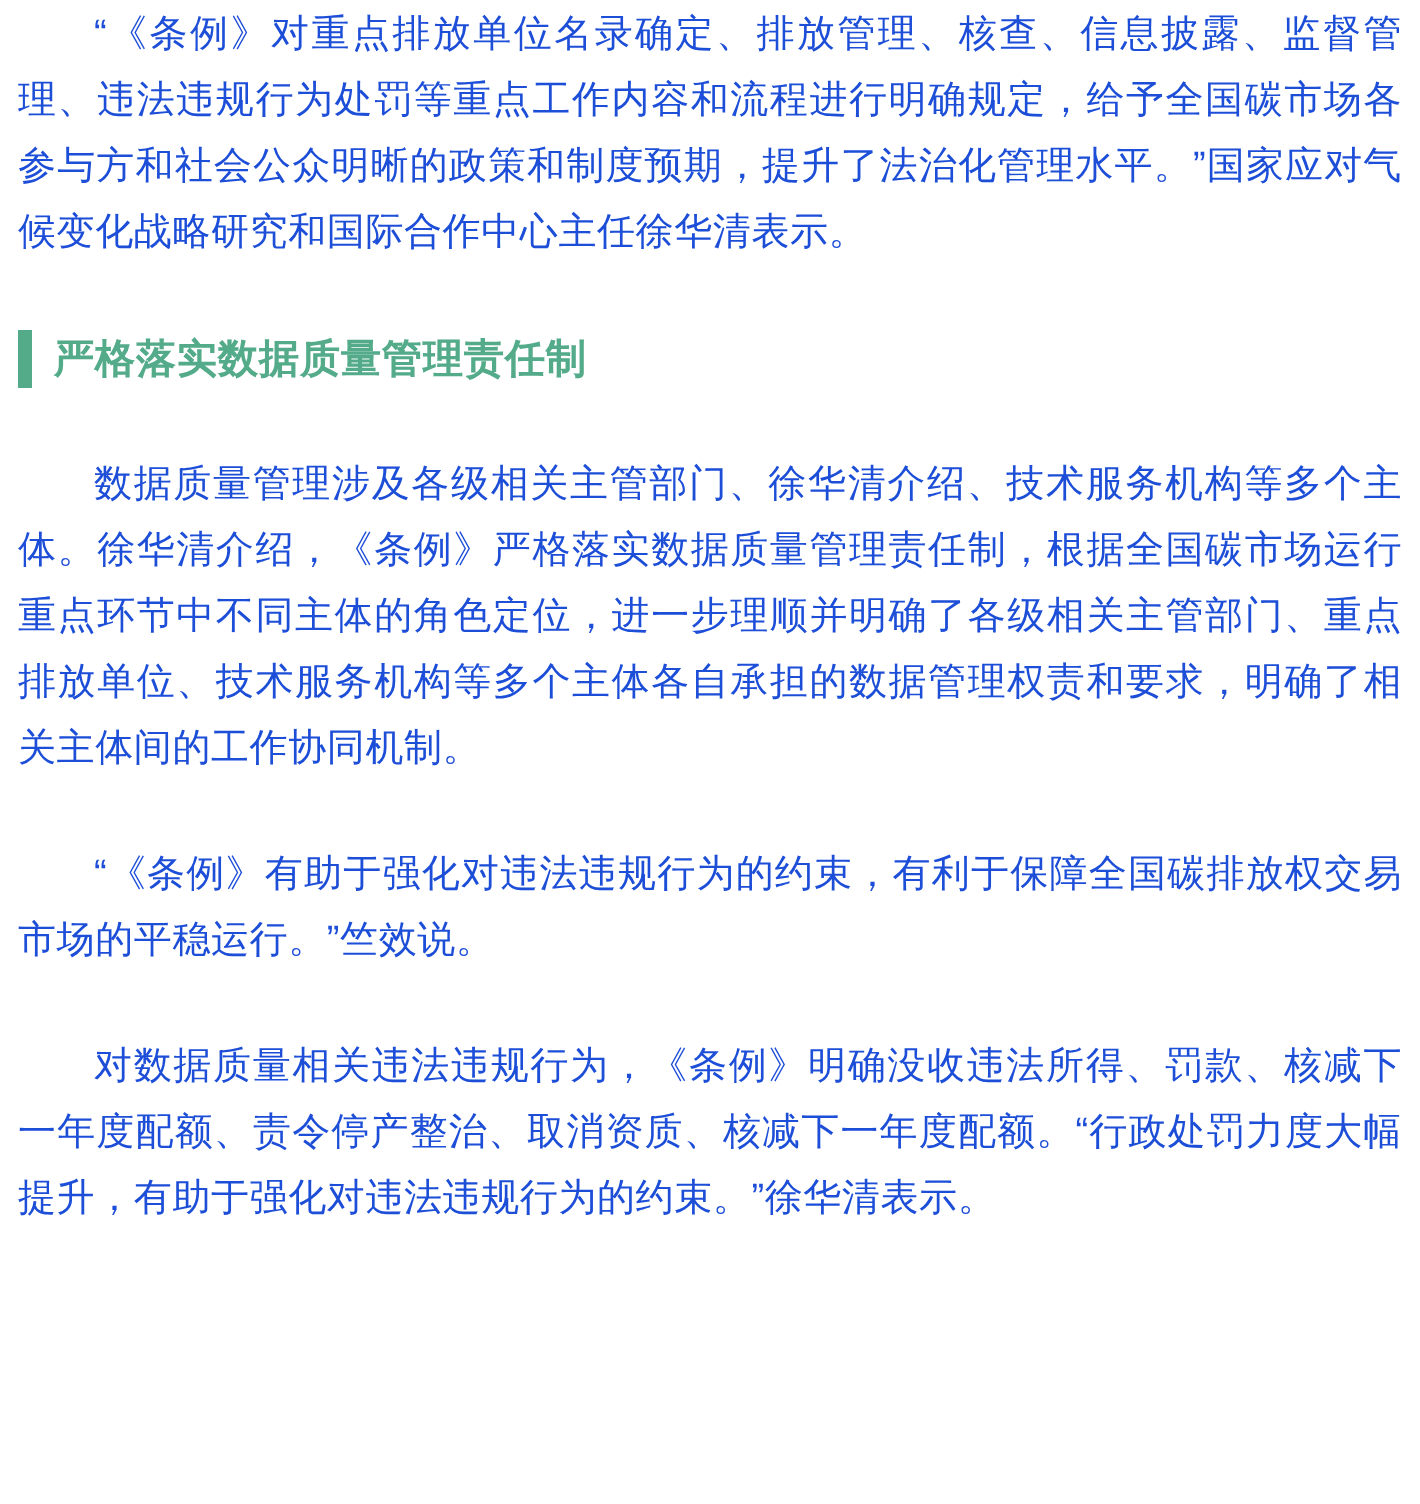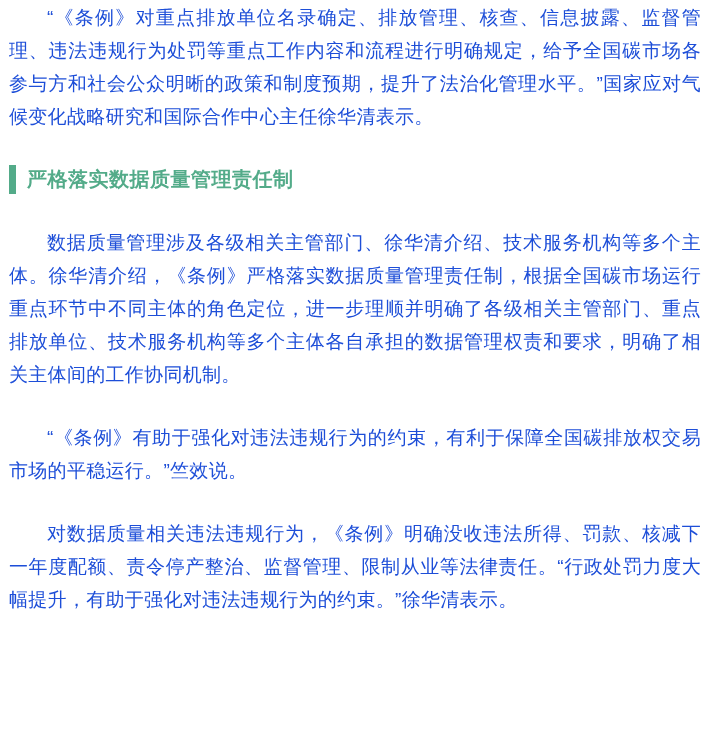--- a/index.html
+++ b/index.html
@@ -56,15 +56,15 @@
   <div class="section-heading">
     <span class="accent-bar"></span>
     <span class="heading-text">严格落实数据质量管理责任制</span>
   </div>
 
 
   <p class="para">数据质量管理涉及各级相关主管部门、徐华清介绍、技术服务机构等多个主体。徐华清介绍，《条例》严格落实数据质量管理责任制，根据全国碳市场运行重点环节中不同主体的角色定位，进一步理顺并明确了各级相关主管部门、重点排放单位、技术服务机构等多个主体各自承担的数据管理权责和要求，明确了相关主体间的工作协同机制。</p>
 
   <p class="para">“《条例》有助于强化对违法违规行为的约束，有利于保障全国碳排放权交易市场的平稳运行。”竺效说。</p>
 
-  <p class="para">对数据质量相关违法违规行为，《条例》明确没收违法所得、罚款、核减下一年度配额、责令停产整治、监督管理、限制从业等法律责任。“行政处罚力度大幅提升，有助于强化对违法违规行为的约束。”徐华清表示。</p>
+  <p class="para">对数据质量相关违法违规行为，《条例》明确没收违法所得、罚款、核减下一年度配额、责令停产整治、取消资质、核减下一年度配额。“行政处罚力度大幅提升，有助于强化对违法违规行为的约束。”徐华清表示。</p>
 
 </div>
 
 </body></html>

